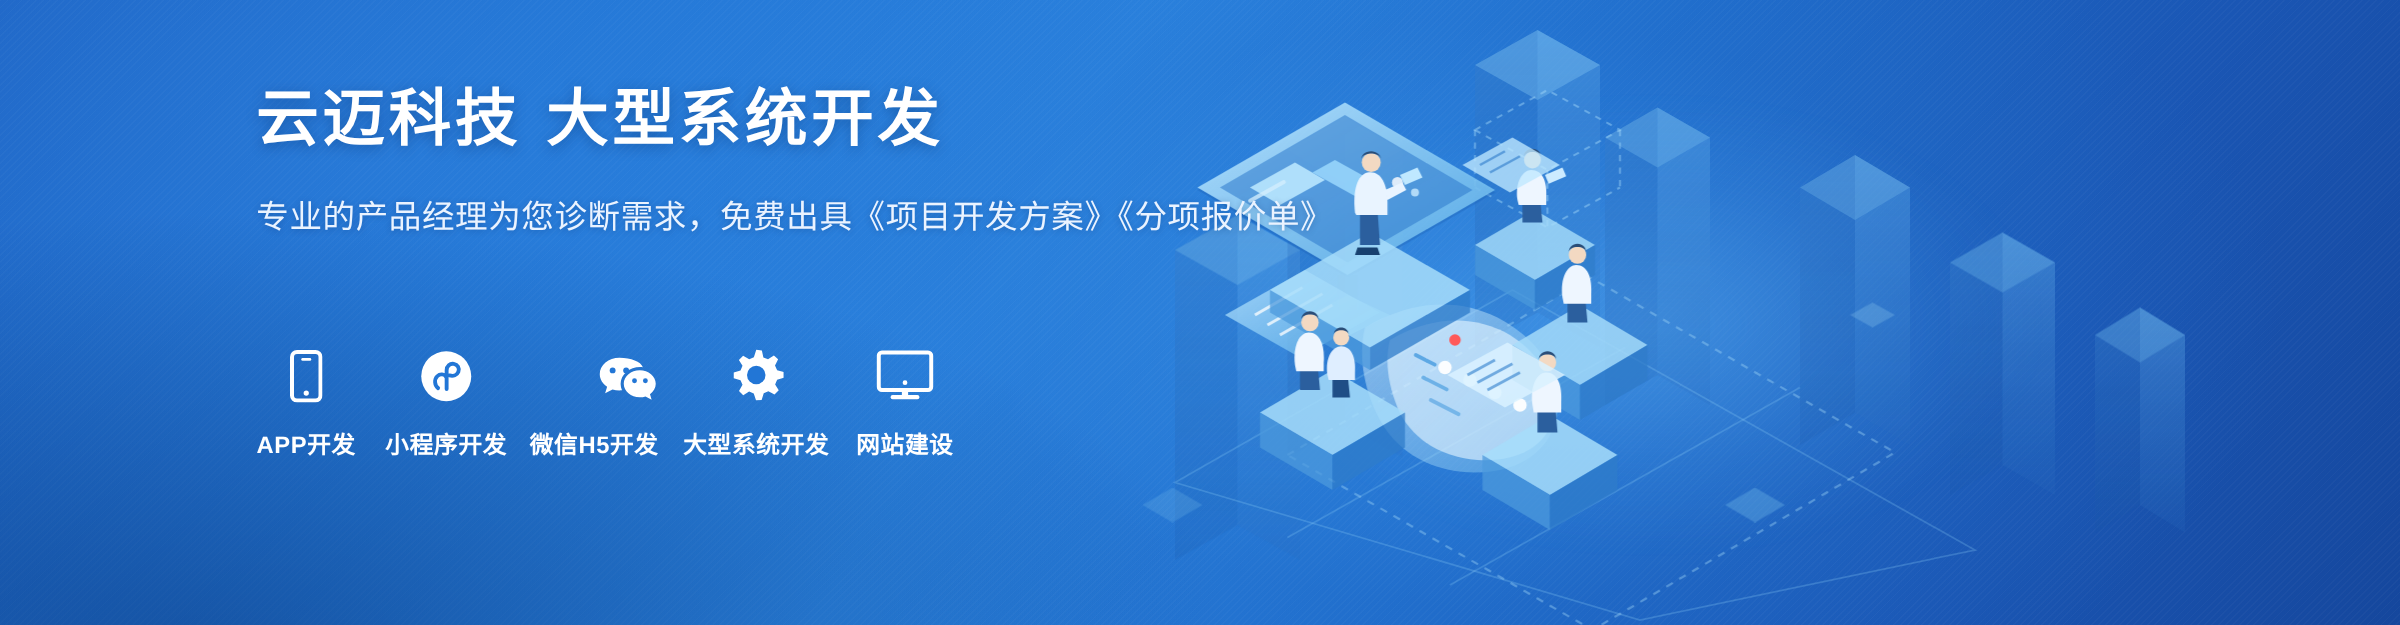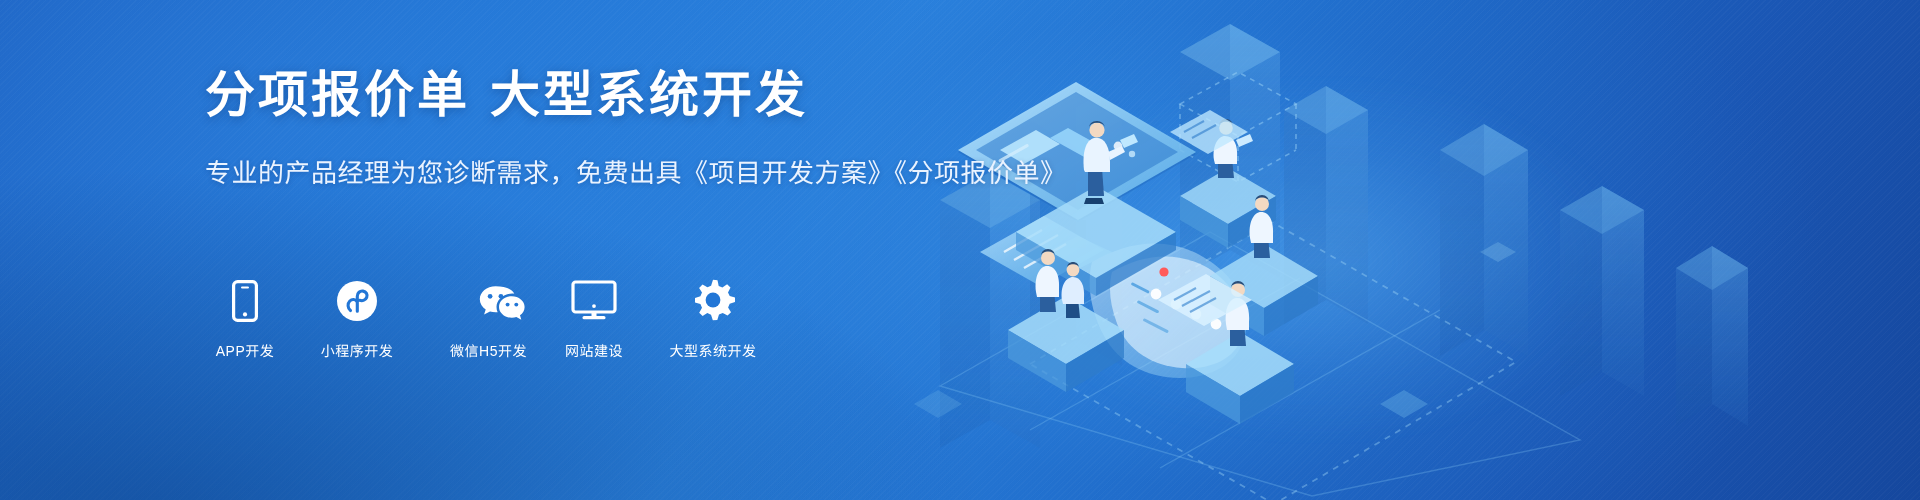--- a/index.html
+++ b/index.html
@@ -36,38 +36,38 @@
   .sub{font-size:26px;color:#eaf3ff;line-height:1.72;letter-spacing:.5px;white-space:nowrap;
        text-shadow:0 1px 5px rgba(4,40,95,.3);}
   .sub div{margin:0;}
 
   
   .services{position:absolute;left:205px;top:278px;display:flex;align-items:flex-start;z-index:14;}
   .svc{display:flex;flex-direction:column;align-items:center;margin-right:26px;width:auto;}
   .svc:last-child{margin-right:0;}
   .svc-ico{height:46px;display:flex;align-items:center;justify-content:center;margin-bottom:16px;}
   .svc-ico svg{display:block;}
-  .svc-label{font-size:14px;color:#ffffff;font-weight:400;letter-spacing:.5px;white-space:nowrap;}
+  .svc-label{font-size:19px;color:#ffffff;font-weight:700;letter-spacing:.5px;white-space:nowrap;}
 
   
   .art{position:absolute;left:880px;top:0;width:1040px;height:500px;z-index:8;}
   .art svg{display:block;}
   .glow{
     position:absolute;left:1010px;top:80px;width:620px;height:360px;z-index:6;
     background:radial-gradient(ellipse at center, rgba(120,200,255,.28) 0%, rgba(90,170,240,.10) 45%, rgba(0,0,0,0) 72%);
     filter:blur(6px);pointer-events:none;
   }
 </style>
 </head>
 <body>
 
 <div class="banner">
 
   <div class="copy">
-    <h1 class="headline"><span>分项报价单</span><span class="gap"></span><span>大型系统开发</span></h1>
+    <h1 class="headline"><span>云迈科技</span><span class="gap"></span><span>大型系统开发</span></h1>
     <div class="sub">
       <div>专业的产品经理为您诊断需求，免费出具《项目开发方案》《分项报价单》</div>
     </div>
   </div>
 
   <div class="services">
 
     <div class="svc" style="width:80px;">
       <div class="svc-ico">
         <svg width="26" height="42" viewBox="0 0 26 42">
@@ -102,43 +102,43 @@
           <path d="M47.6 27.0 C47.6 21.0 41.8 16.2 34.8 16.2 C27.8 16.2 22.0 21.0 22.0 27.0
                    C22.0 33.0 27.8 37.8 34.8 37.8 C36.4 37.8 38.0 37.5 39.4 37.1 L44.3 39.7 L43.0 35.3
                    C45.8 33.3 47.6 30.4 47.6 27.0 Z" fill="#ffffff"></path>
           <circle cx="30.6" cy="24.6" r="1.95" fill="#2276d6"></circle>
           <circle cx="39.3" cy="24.6" r="1.95" fill="#2276d6"></circle>
         </svg>
       </div>
       <div class="svc-label">微信H5开发</div>
     </div>
 
-    <div class="svc" style="width:82px;">
-      <div class="svc-ico">
-        <svg width="46" height="42" viewBox="0 0 46 42">
-          <rect x="2.0" y="2.0" width="42" height="30" rx="2.6" ry="2.6" fill="none" stroke="#ffffff" stroke-width="3.2"></rect>
-          <circle cx="23" cy="26.1" r="1.9" fill="#ffffff"></circle>
-          <rect x="20.5" y="32.2" width="5" height="4.6" fill="#ffffff"></rect>
-          <rect x="11.5" y="36.0" width="23" height="3.3" rx="1.6" fill="#ffffff"></rect>
-        </svg>
-      </div>
-      <div class="svc-label">网站建设</div>
-    </div>
-
     <div class="svc" style="width:104px;">
       <div class="svc-ico">
         <svg width="44" height="44" viewBox="0 0 44 44">
           <path d="M22 0.8 L26.5 1.3 L27.7 6.9 L31.4 8.4 L36.1 5.3 L39.5 8.4 L37.0 13.4 L38.7 17.1
                    L44.0 18.6 L44.0 23.1 L38.7 24.8 L37.1 28.5 L40.0 33.2 L36.6 36.6 L31.7 34.0 L28.0 35.6
                    L26.3 41.0 L21.8 41.2 L20.0 35.7 L16.3 34.1 L11.6 37.1 L8.2 33.7 L11.0 28.8 L9.4 25.1
                    L4.0 23.5 L4.0 19.0 L9.4 17.3 L11.0 13.6 L8.1 8.9 L11.5 5.5 L16.4 8.3 L20.1 6.7 Z" fill="#ffffff"></path>
           <circle cx="22" cy="21" r="7.4" fill="#2276d6"></circle>
         </svg>
       </div>
       <div class="svc-label">大型系统开发</div>
+    </div>
+
+    <div class="svc" style="width:82px;">
+      <div class="svc-ico">
+        <svg width="46" height="42" viewBox="0 0 46 42">
+          <rect x="2.0" y="2.0" width="42" height="30" rx="2.6" ry="2.6" fill="none" stroke="#ffffff" stroke-width="3.2"></rect>
+          <circle cx="23" cy="26.1" r="1.9" fill="#ffffff"></circle>
+          <rect x="20.5" y="32.2" width="5" height="4.6" fill="#ffffff"></rect>
+          <rect x="11.5" y="36.0" width="23" height="3.3" rx="1.6" fill="#ffffff"></rect>
+        </svg>
+      </div>
+      <div class="svc-label">网站建设</div>
     </div>
 
   </div>
 
   <div class="glow"></div>
 
   <div class="art">
     <svg width="1040" height="500" viewBox="0 0 1040 500">
       <defs>
         <linearGradient id="gScreen" x1="0" y1="0" x2="0" y2="1">

